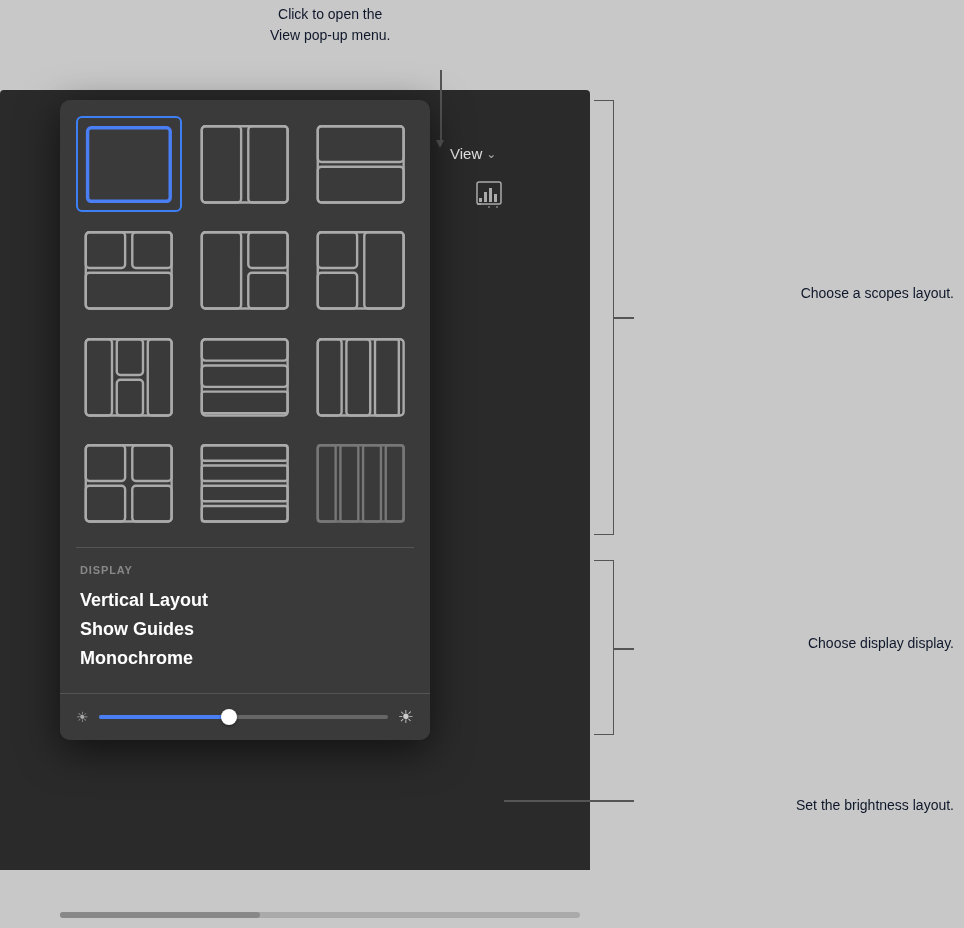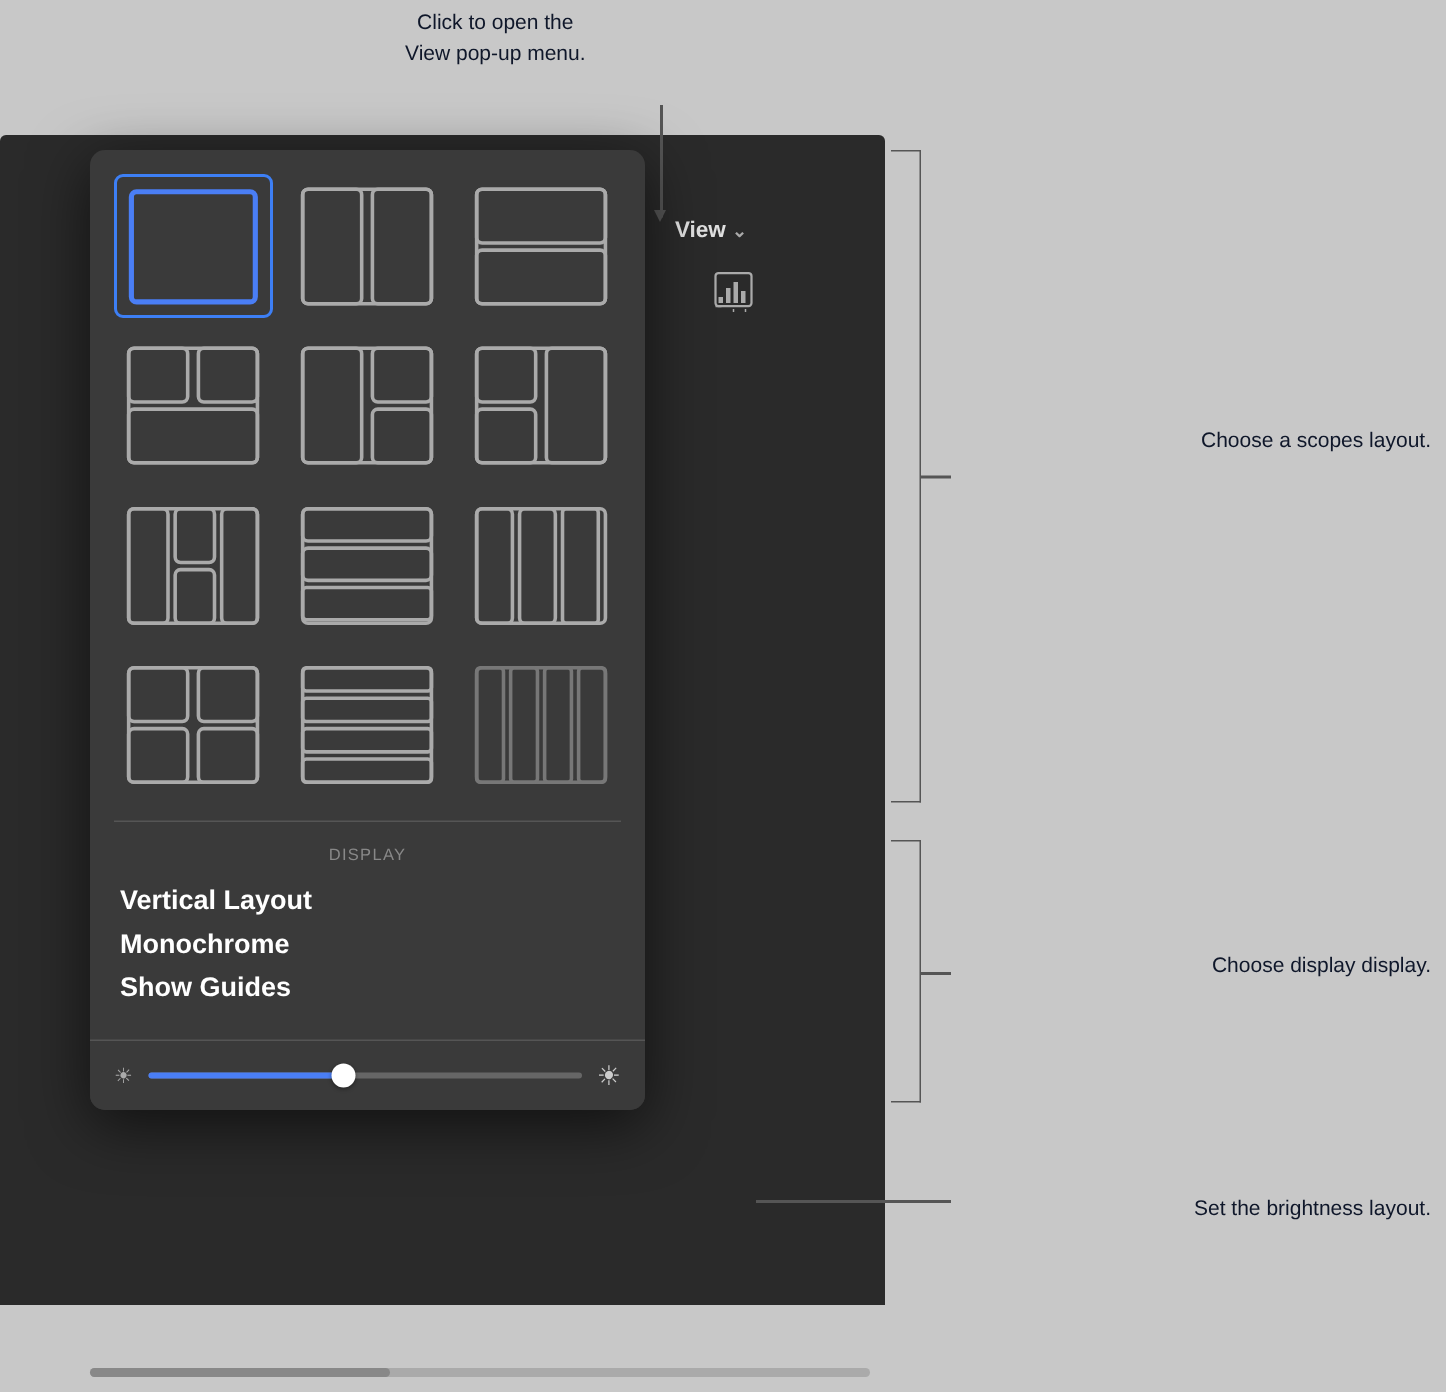--- a/index.html
+++ b/index.html
@@ -72,26 +72,25 @@
       margin: 0 16px;
     }
 
     
     .display-section {
       padding: 16px 20px 20px;
     }
 
     .display-label {
       font-size: 11px;
-      font-weight: 400;
+      font-weight: 700;
       color: #888;
       letter-spacing: 0.08em;
       margin-bottom: 10px;
       text-transform: uppercase;
-      text-align: center;
     }
 
     .display-item {
       font-size: 18px;
       font-weight: 700;
       color: #ffffff;
       padding: 4px 0;
       cursor: pointer;
     }
 
@@ -151,21 +150,21 @@
     
     .view-button {
       position: absolute;
       top: 145px;
       left: 450px;
       display: flex;
       align-items: center;
       gap: 4px;
       color: #e0e0e0;
       font-size: 15px;
-      font-weight: 700;
+      font-weight: 400;
       cursor: pointer;
       background: transparent;
       border: none;
     }
 
     .view-button .chevron {
       font-size: 12px;
       color: #aaa;
     }
 
@@ -466,22 +465,22 @@
         <rect x="61" y="4" width="15" height="64" rx="2" stroke="#777" stroke-width="2" fill="none"></rect>
       </svg>
     </div>
   </div>
 
   <div class="divider"></div>
 
   <div class="display-section">
     <div class="display-label">DISPLAY</div>
     <div class="display-item">Vertical Layout</div>
+    <div class="display-item">Show Guides</div>
     <div class="display-item">Monochrome</div>
-    <div class="display-item">Show Guides</div>
   </div>
 
   <div class="divider2"></div>
 
   <div class="brightness-section">
     <span class="brightness-icon-low">☀</span>
     <div class="brightness-track">
       <div class="brightness-fill"></div>
       <div class="brightness-thumb"></div>
     </div>

